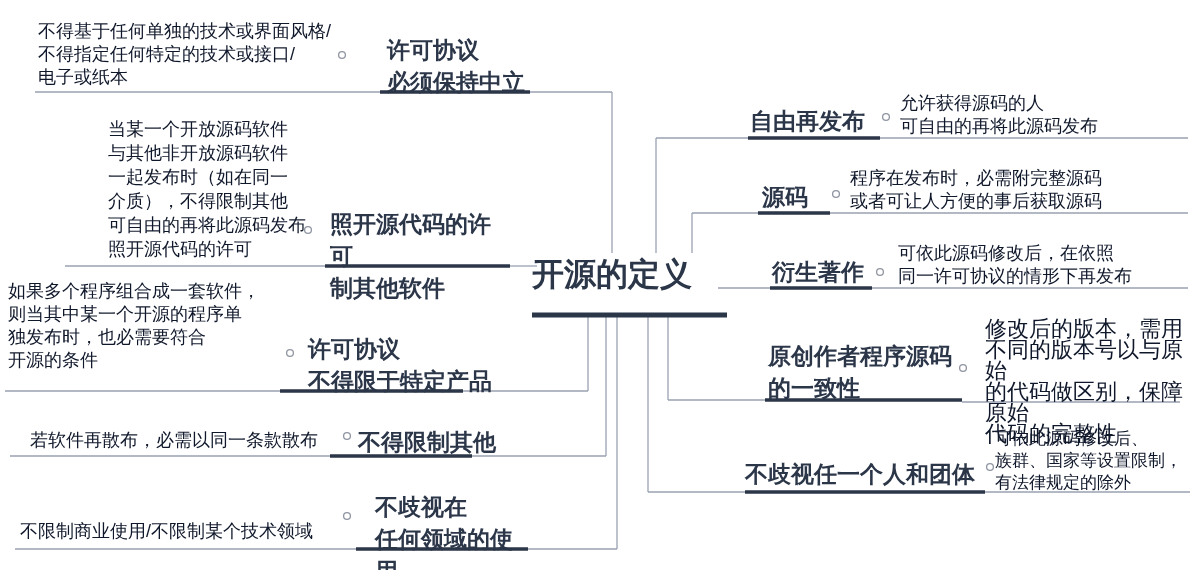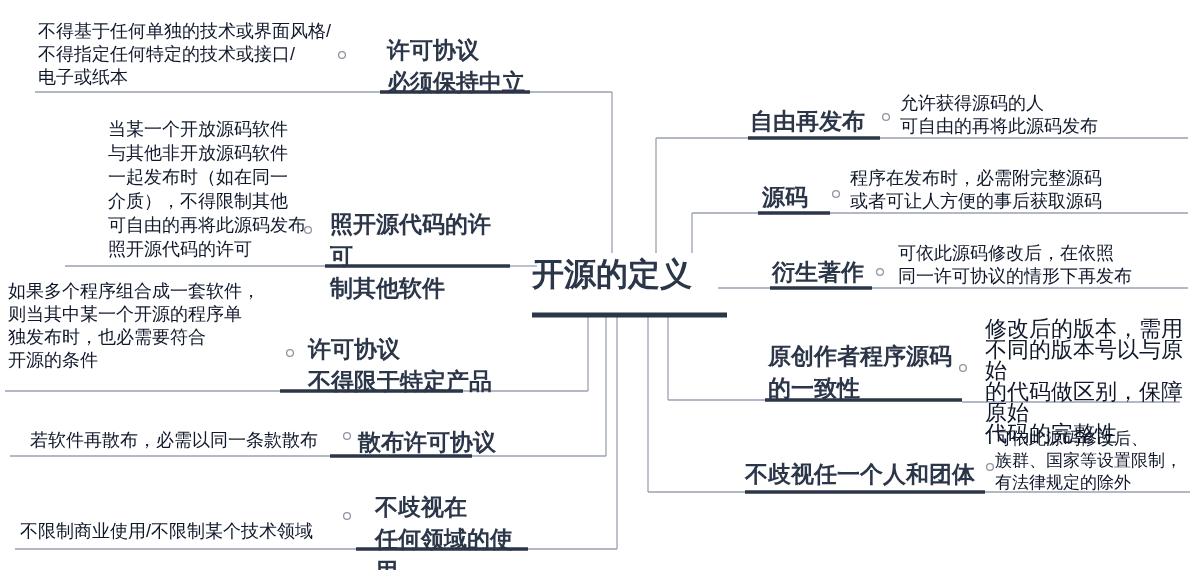--- a/index.html
+++ b/index.html
@@ -135,21 +135,21 @@
 制其他软件</div>
 
   <div id="nl3" class="txt note">如果多个程序组合成一套软件，
 则当其中某一个开源的程序单
 独发布时，也必需要符合
 开源的条件</div>
   <div id="ll3" class="txt lbl">许可协议
 不得限于特定产品</div>
 
   <div id="nl4" class="txt note">若软件再散布，必需以同一条款散布</div>
-  <div id="ll4" class="txt lbl">散布许可协议</div>
+  <div id="ll4" class="txt lbl">不得限制其他</div>
 
   <div id="nl5" class="txt note">不限制商业使用/不限制某个技术领域</div>
   <div id="ll5" class="txt lbl">不歧视在
 任何领域的使用</div>
 
   <div id="lr1" class="txt lbl">自由再发布</div>
   <div id="nr1" class="txt note">允许获得源码的人
 可自由的再将此源码发布</div>
 
   <div id="lr2" class="txt lbl">源码</div>

